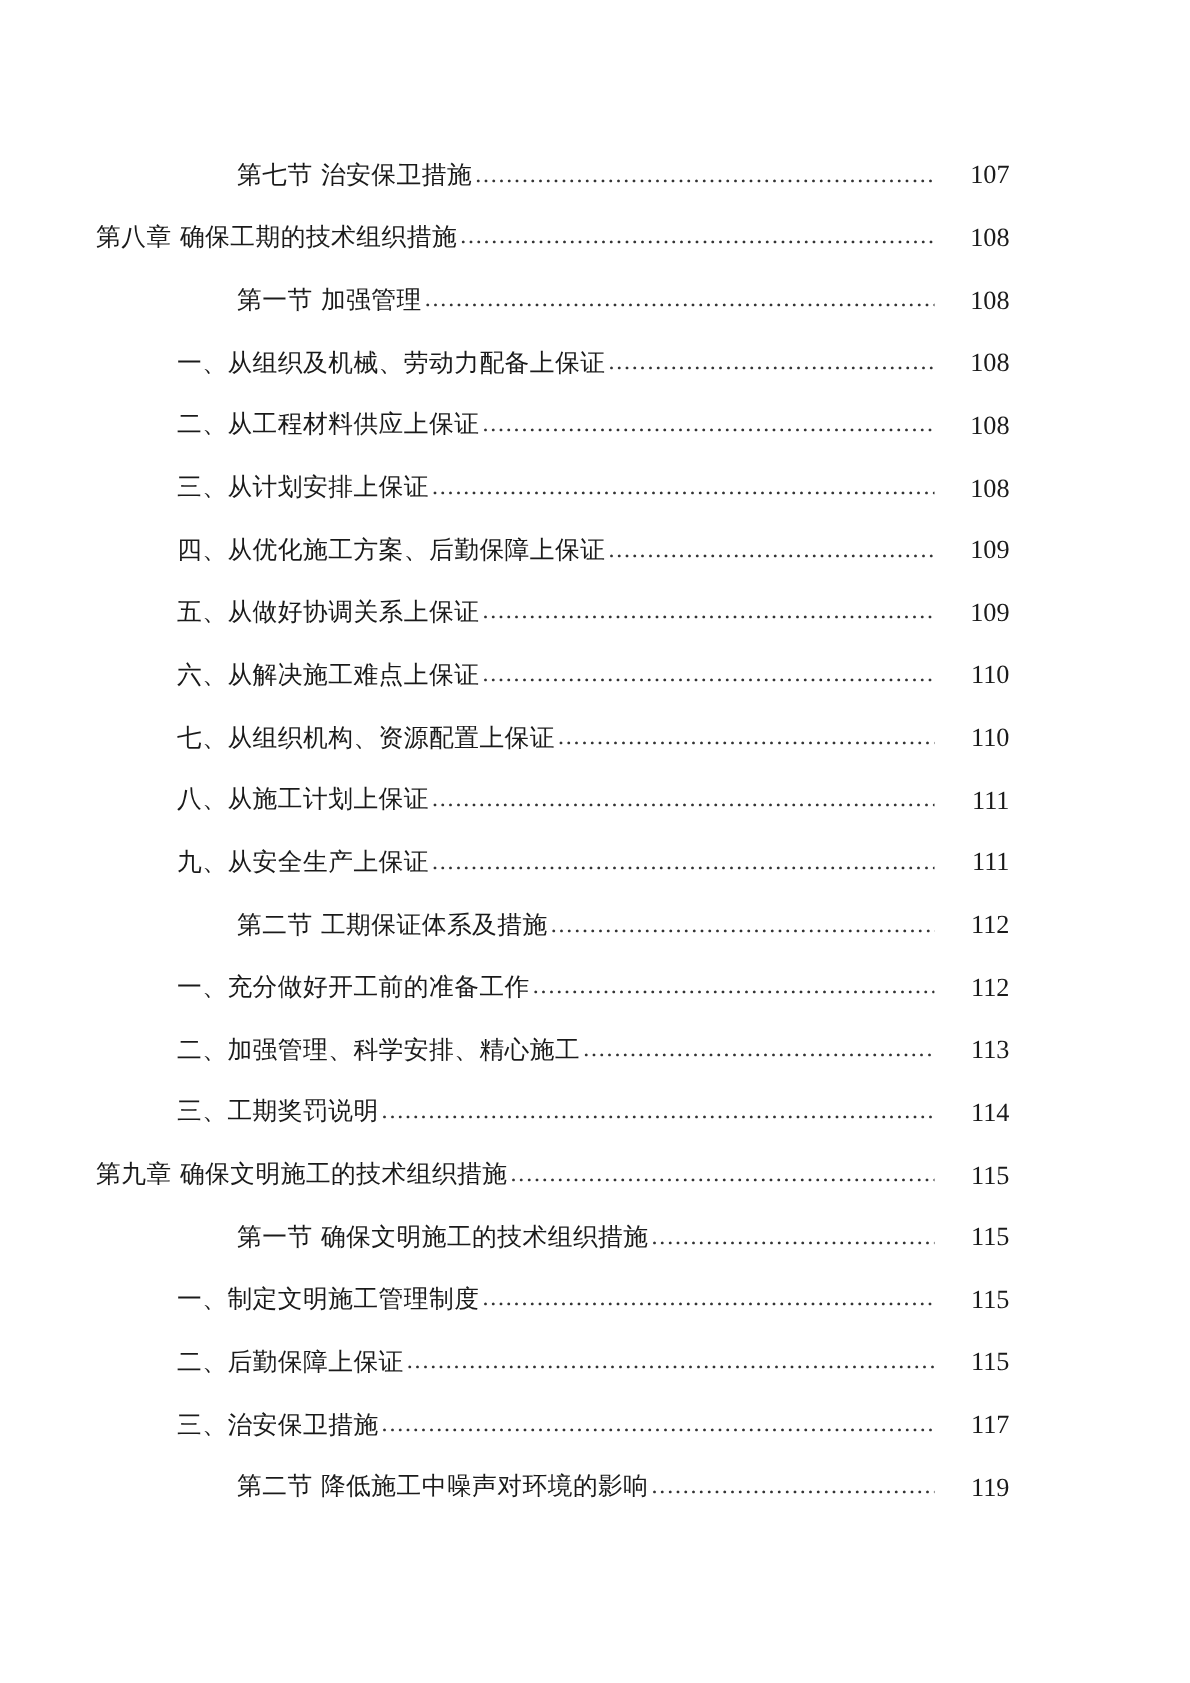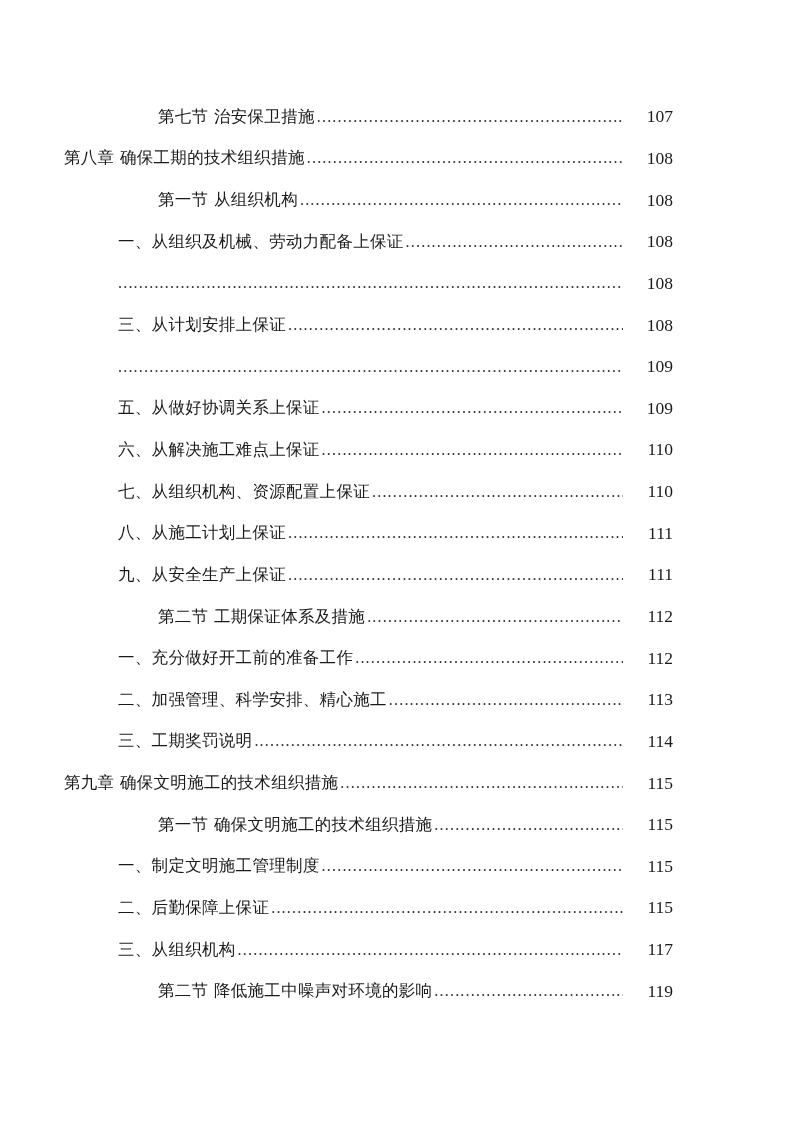--- a/index.html
+++ b/index.html
@@ -72,39 +72,41 @@
     <span class="toc-title">第七节  治安保卫措施</span>
     <span class="toc-leader"></span>
     <span class="toc-page">107</span>
   </div>
   <div class="toc-row level-1">
     <span class="toc-title">第八章  确保工期的技术组织措施</span>
     <span class="toc-leader"></span>
     <span class="toc-page">108</span>
   </div>
   <div class="toc-row level-2">
-    <span class="toc-title">第一节  从组织机构</span>
+    <span class="toc-title">第一节  加强管理</span>
     <span class="toc-leader"></span>
     <span class="toc-page">108</span>
   </div>
   <div class="toc-row level-3">
     <span class="toc-title">一、从组织及机械、劳动力配备上保证</span>
     <span class="toc-leader"></span>
     <span class="toc-page">108</span>
   </div>
   <div class="toc-row level-3">
+    <span class="toc-title">二、从工程材料供应上保证</span>
     <span class="toc-leader"></span>
     <span class="toc-page">108</span>
   </div>
   <div class="toc-row level-3">
     <span class="toc-title">三、从计划安排上保证</span>
     <span class="toc-leader"></span>
     <span class="toc-page">108</span>
   </div>
   <div class="toc-row level-3">
+    <span class="toc-title">四、从优化施工方案、后勤保障上保证</span>
     <span class="toc-leader"></span>
     <span class="toc-page">109</span>
   </div>
   <div class="toc-row level-3">
     <span class="toc-title">五、从做好协调关系上保证</span>
     <span class="toc-leader"></span>
     <span class="toc-page">109</span>
   </div>
   <div class="toc-row level-3">
     <span class="toc-title">六、从解决施工难点上保证</span>
@@ -160,21 +162,21 @@
     <span class="toc-title">一、制定文明施工管理制度</span>
     <span class="toc-leader"></span>
     <span class="toc-page">115</span>
   </div>
   <div class="toc-row level-3">
     <span class="toc-title">二、后勤保障上保证</span>
     <span class="toc-leader"></span>
     <span class="toc-page">115</span>
   </div>
   <div class="toc-row level-3">
-    <span class="toc-title">三、从组织机构</span>
+    <span class="toc-title">三、治安保卫措施</span>
     <span class="toc-leader"></span>
     <span class="toc-page">117</span>
   </div>
   <div class="toc-row level-2">
     <span class="toc-title">第二节  降低施工中噪声对环境的影响</span>
     <span class="toc-leader"></span>
     <span class="toc-page">119</span>
   </div>
 </div>
 

